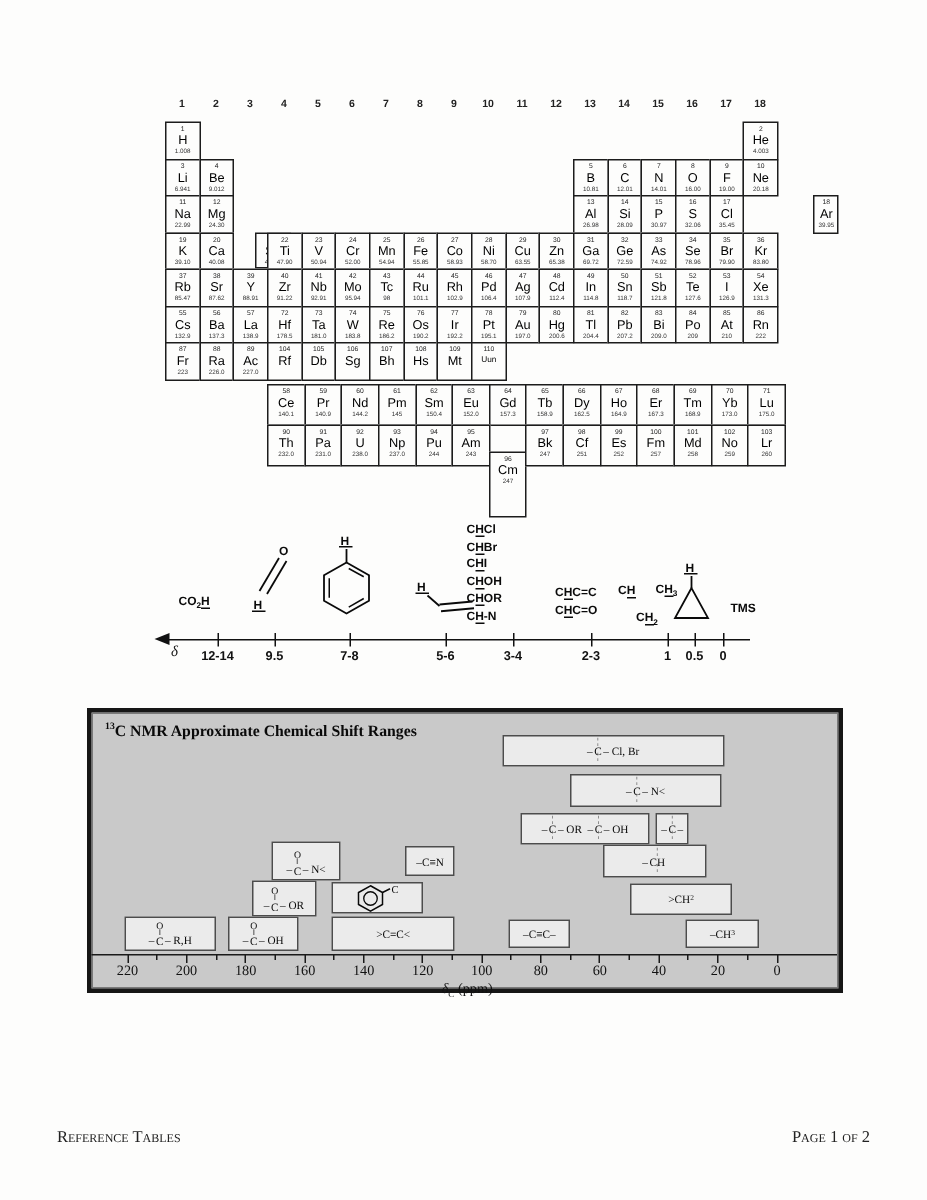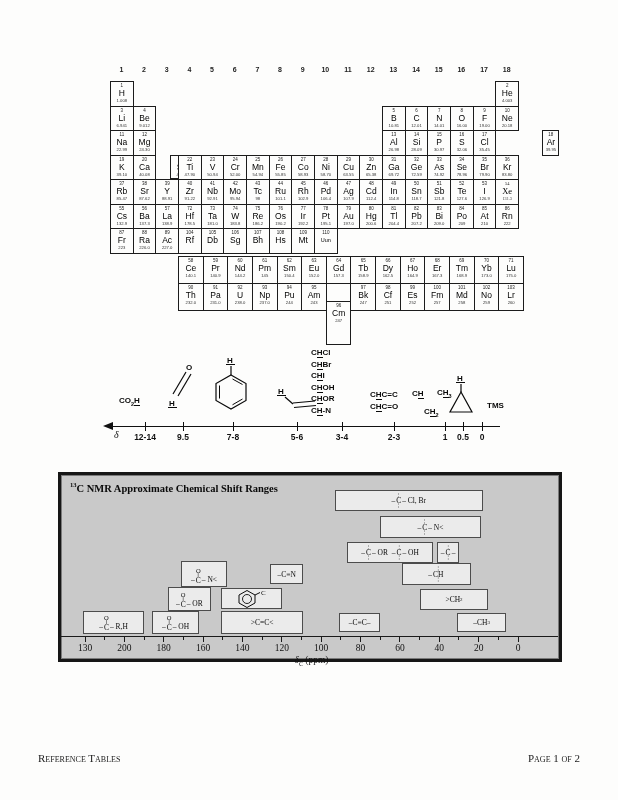--- a/index.html
+++ b/index.html
@@ -342,21 +342,21 @@
       <div class="cell" style="left: 340.05px; top: 113.28px; width: 23.67px; height: 25.57px;">
         <div class="num">52</div>
         <div class="sym">Te</div>
         <div class="mass">127.6</div>
       </div>
       <div class="cell" style="left: 362.72px; top: 113.28px; width: 23.67px; height: 25.57px;">
         <div class="num">53</div>
         <div class="sym">I</div>
         <div class="mass">126.9</div>
       </div>
-      <div class="cell" style="left: 385.39px; top: 113.28px; width: 23.67px; height: 26px; font-family: Liberation Serif, serif;">
+      <div class="cell" style="left: 385.39px; top: 113.28px; width: 23.67px; height: 26px;">
         <div class="num">54</div>
         <div class="sym">Xe</div>
         <div class="mass">131.3</div>
       </div>
       <div class="cell" style="left: 0px; top: 137.85px; width: 23.67px; height: 25.57px;">
         <div class="num">55</div>
         <div class="sym">Cs</div>
         <div class="mass">132.9</div>
       </div>
       <div class="cell" style="left: 22.67px; top: 137.85px; width: 23.67px; height: 25.57px;">
@@ -735,21 +735,21 @@
       <div class="ctick" style="left: 397.455px; top: 161px; height: 3.5px;"></div>
       <div class="ctick" style="left: 358.091px; top: 161px; height: 3.5px;"></div>
       <div class="ctick" style="left: 318.727px; top: 161px; height: 3.5px;"></div>
       <div class="ctick" style="left: 279.364px; top: 161px; height: 3.5px;"></div>
       <div class="ctick" style="left: 240px; top: 161px; height: 3.5px;"></div>
       <div class="ctick" style="left: 200.636px; top: 161px; height: 3.5px;"></div>
       <div class="ctick" style="left: 161.273px; top: 161px; height: 3.5px;"></div>
       <div class="ctick" style="left: 121.909px; top: 161px; height: 3.5px;"></div>
       <div class="ctick" style="left: 82.5455px; top: 161px; height: 3.5px;"></div>
       <div class="ctick" style="left: 43.1818px; top: 161px; height: 3.5px;"></div>
-      <div class="ctick-label" style="left: 6px; top: 168px;">130</div>
+      <div class="ctick-label" style="left: 6px; top: 168px;">220</div>
       <div class="ctick-label" style="left: 45.3636px; top: 168px;">200</div>
       <div class="ctick-label" style="left: 84.7273px; top: 168px;">180</div>
       <div class="ctick-label" style="left: 124.091px; top: 168px;">160</div>
       <div class="ctick-label" style="left: 163.455px; top: 168px;">140</div>
       <div class="ctick-label" style="left: 202.818px; top: 168px;">120</div>
       <div class="ctick-label" style="left: 242.182px; top: 168px;">100</div>
       <div class="ctick-label" style="left: 281.545px; top: 168px;">80</div>
       <div class="ctick-label" style="left: 320.909px; top: 168px;">60</div>
       <div class="ctick-label" style="left: 360.273px; top: 168px;">40</div>
       <div class="ctick-label" style="left: 399.636px; top: 168px;">20</div>

